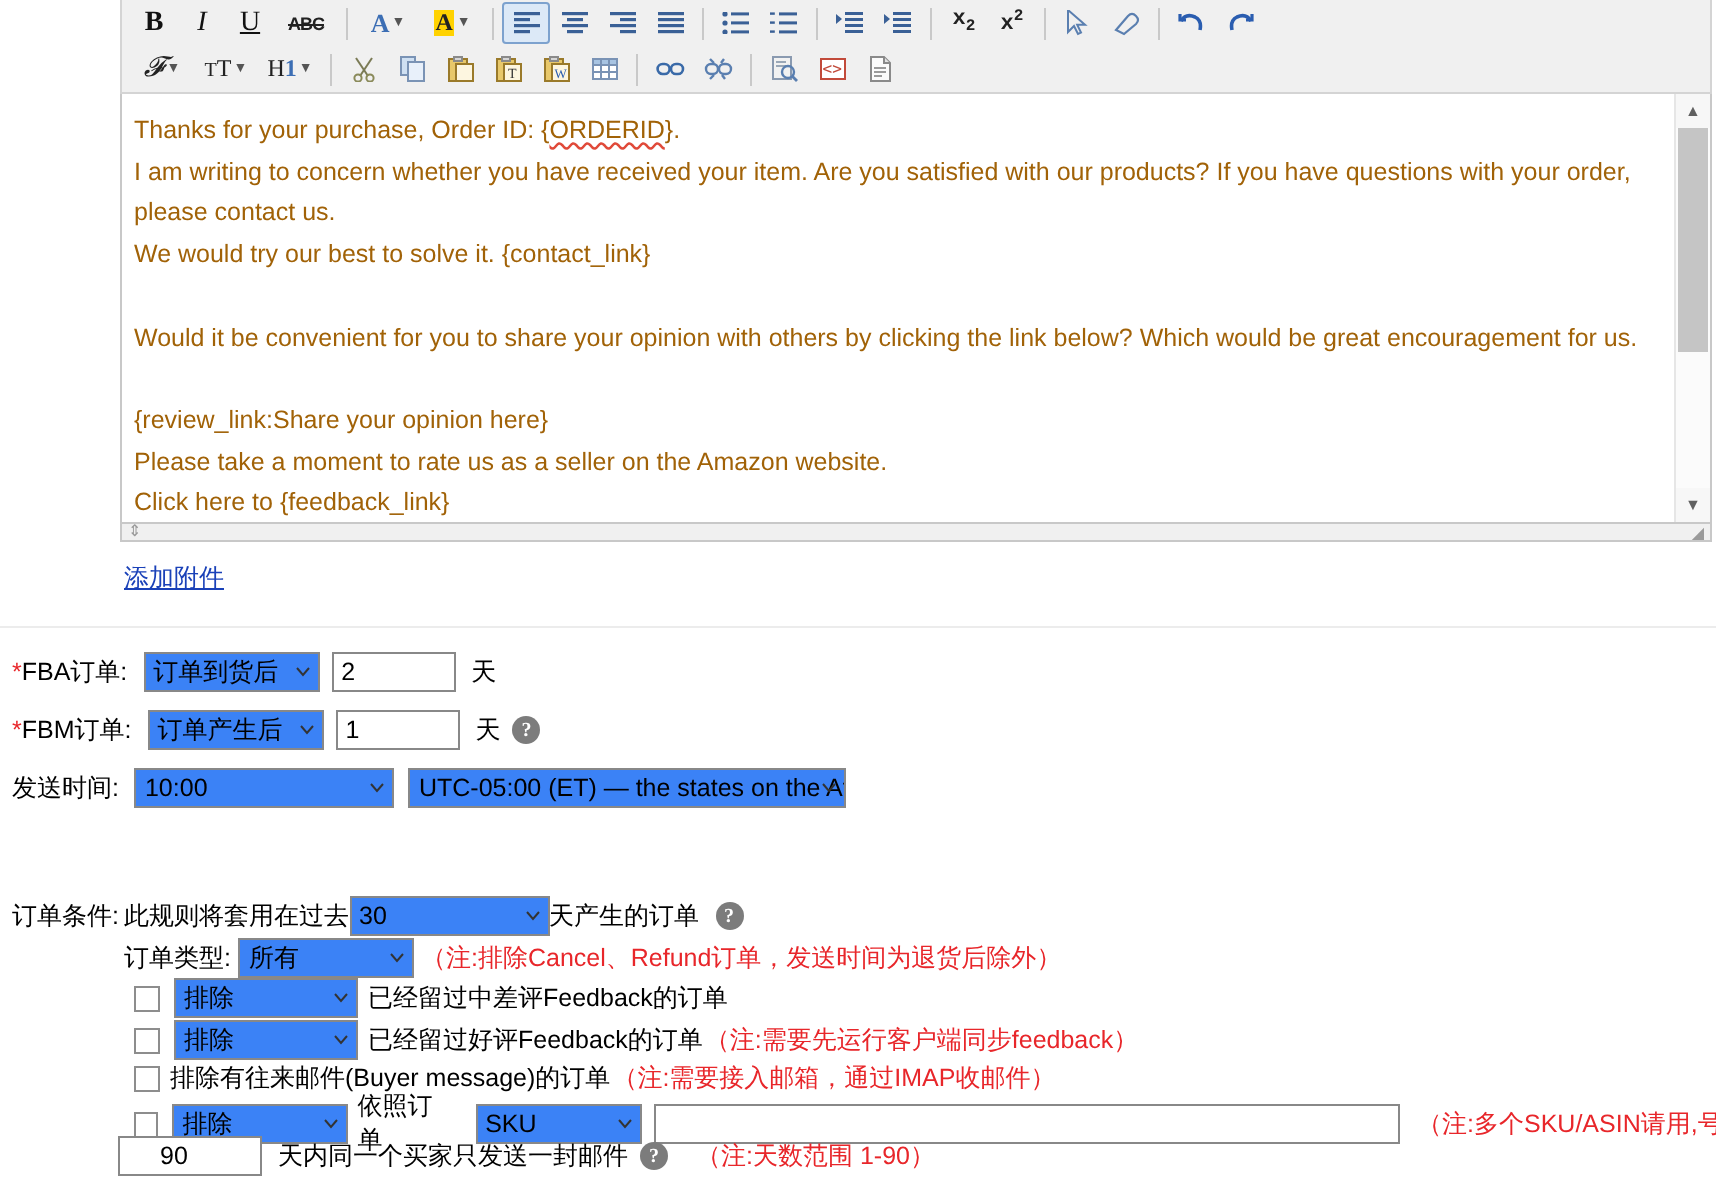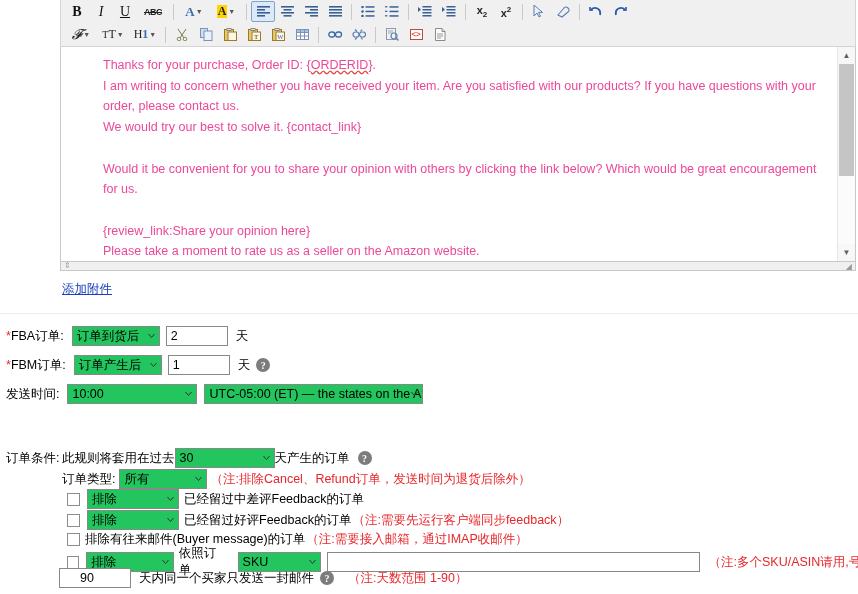--- a/index.html
+++ b/index.html
@@ -30,30 +30,30 @@
   .ital-g{font-style:italic;font-family:"Liberation Serif",serif;font-size:14px;color:#111;}
   .und-g{text-decoration:underline;font-family:"Liberation Serif",serif;font-size:14px;color:#111;}
   .abc-g{font-size:9px;font-weight:bold;letter-spacing:-0.5px;text-decoration:line-through;color:#222;}
   .a-blue{color:#3c6eb4;font-weight:bold;font-family:"Liberation Serif",serif;font-size:13px;}
   .a-hl{background:#ffd200;color:#222;font-weight:bold;font-family:"Liberation Serif",serif;
         font-size:12px;padding:0 1px;line-height:13px;}
   .f-g{font-family:"Liberation Serif",serif;font-style:italic;font-size:14px;color:#222;}
   .tt-g{font-size:12px;color:#222;font-family:"Liberation Serif",serif;}
   .h1-g{font-size:12px;color:#222;font-family:Liberation Serif, serif;}
   .h1-g b{color:#3c6eb4;}
-  .sub-g{font-size:11px;font-weight:bold;color:#222;font-family:Liberation Sans, sans-serif;}
+  .sub-g{font-size:11px;font-weight:bold;color:#222;font-family:Liberation Mono, monospace;}
   .sub-g sub,.sub-g sup{font-size:8px;}
 
   .edit-area{
     position:relative;width:796px;height:215px;border:1px solid #c8c8c8;border-top:none;
     background:#fff;box-sizing:border-box;overflow:hidden;
   }
   .edit-body{
     position:absolute;left:0;top:0;right:17px;bottom:0;padding:8px 8px 0 6px;
-    font-size:12.5px;line-height:20.7px;color:#ec4899;overflow:hidden;margin-left:36px;
+    font-size:12.5px;line-height:20.7px;color:#a16207;overflow:hidden;
   }
   .edit-body p{margin:0;}
   .edit-body p.blank{height:20.7px;}
   .sp-err{
     text-decoration:underline wavy #e04a3a;
     text-decoration-skip-ink:none;
   }
   .vscroll{
     position:absolute;right:0;top:0;width:17px;bottom:0;background:#fff;
     border-left:1px solid #e6e6e6;
@@ -79,21 +79,21 @@
     font-size:12.5px;cursor:pointer;margin-top:11px;
   }
 
   
   .sep-line{position:absolute;left:0;top:313px;width:858px;height:1px;background:#ececec;}
 
   .row{position:absolute;display:flex;align-items:center;}
   .lbl{font-size:12.5px;color:#000;}
   .req{color:#e8262a;}
   .sel{
-    height:20px;border:1px solid #888;background:#22c55e;box-sizing:border-box;
+    height:20px;border:1px solid #888;background:#3b82f6;box-sizing:border-box;
     font-size:12.5px;color:#000;padding:0 16px 0 4px;line-height:18px;position:relative;
     cursor:default;white-space:nowrap;overflow:hidden;
   }
   .sel .cv{
     position:absolute;right:4px;top:50%;transform:translateY(-50%);
     width:7px;height:7px;
   }
   .txt{
     height:20px;border:1px solid #888;background:#fff;box-sizing:border-box;
     font-size:12.5px;color:#000;padding:0 4px;line-height:18px;

